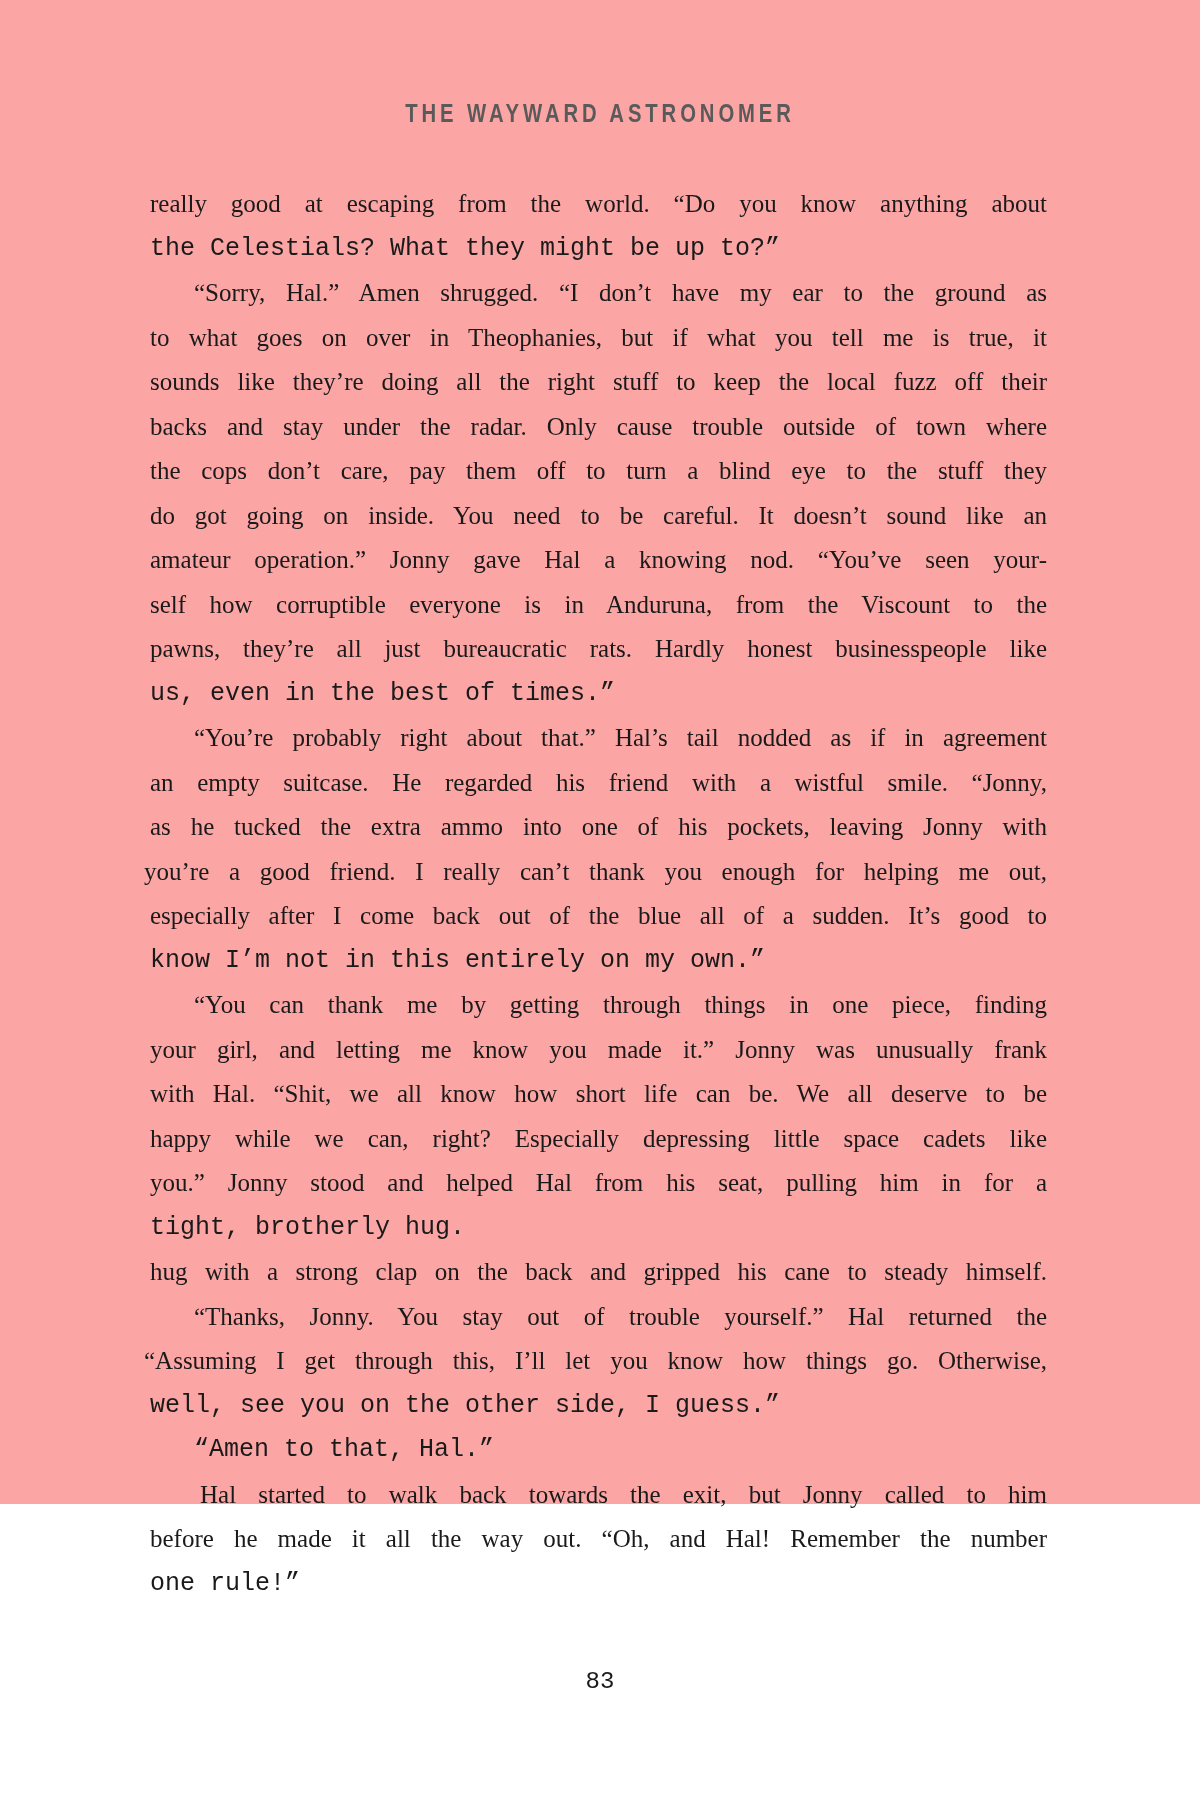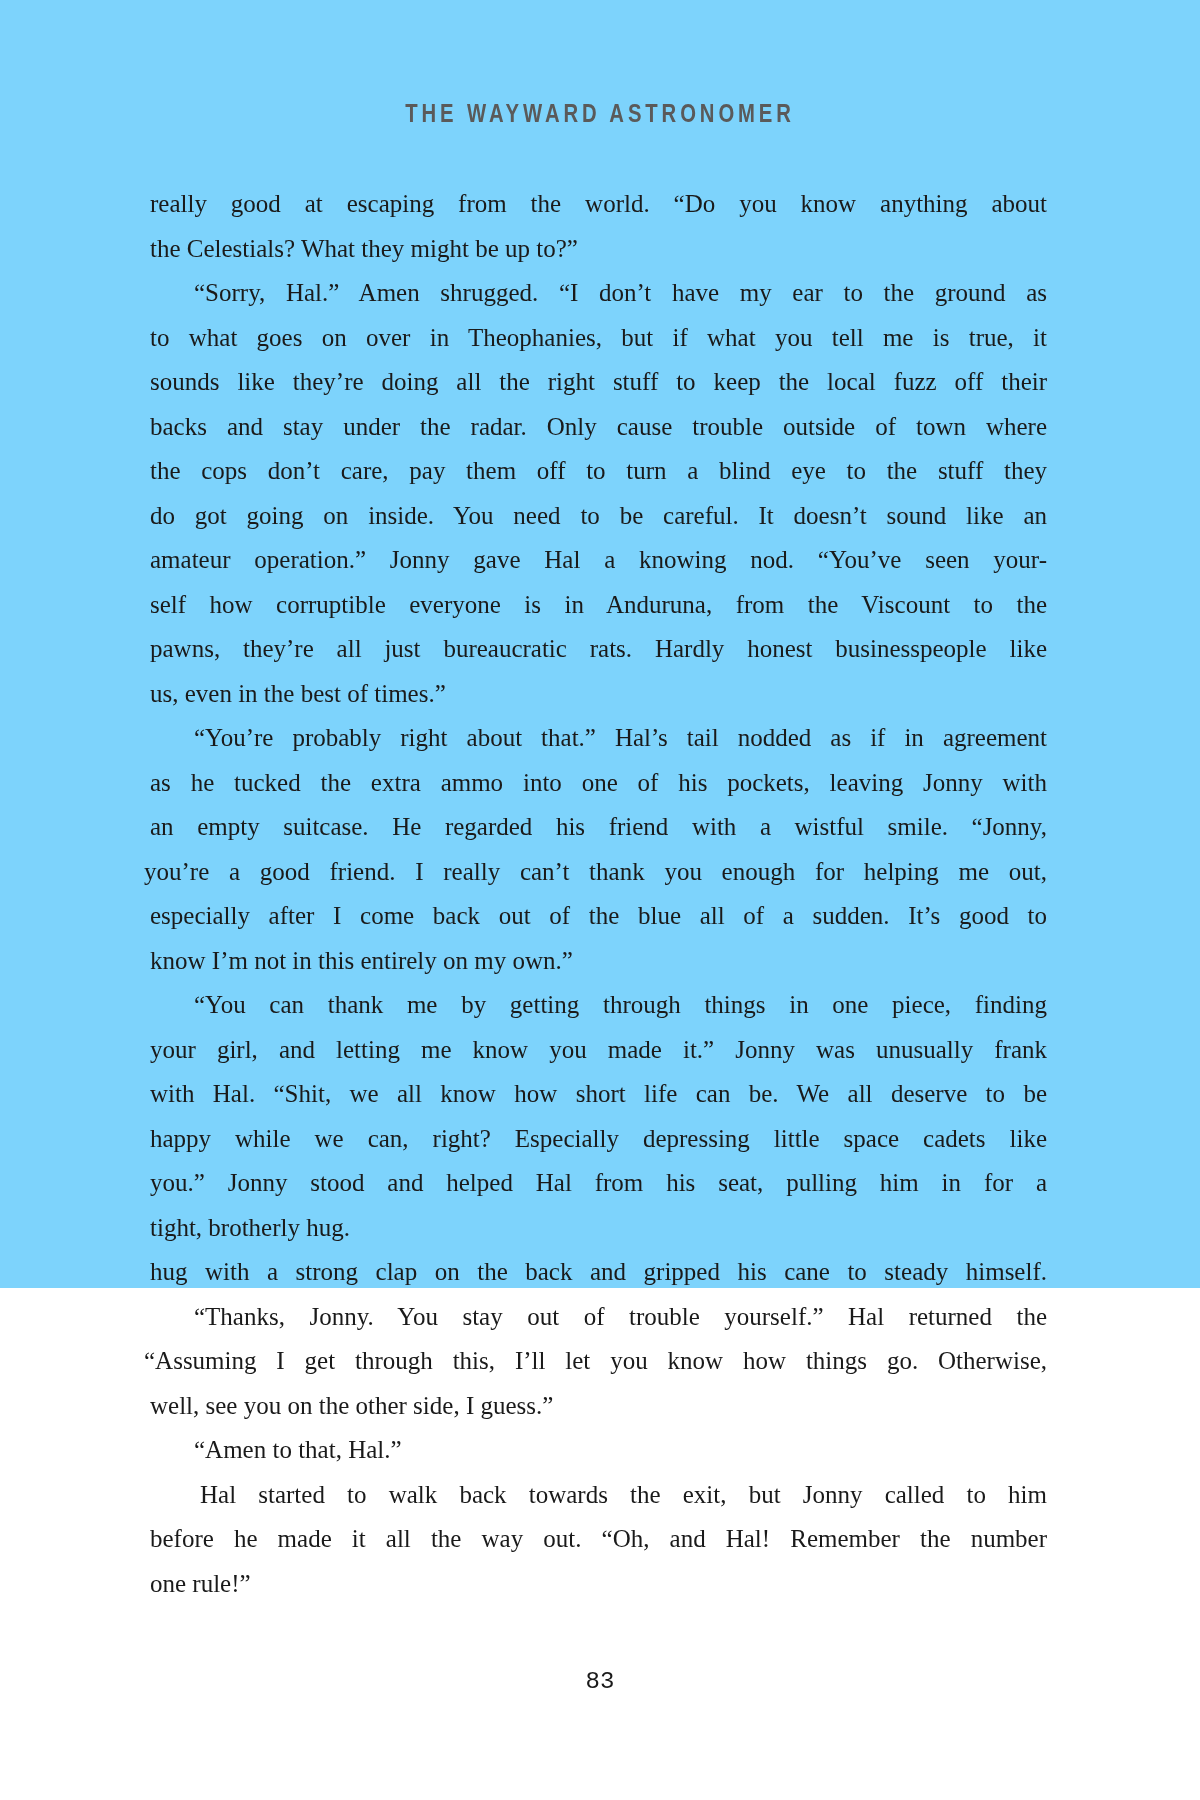--- a/index.html
+++ b/index.html
@@ -1,28 +1,28 @@
 <!DOCTYPE html>
 <html><head>
 <meta charset="utf-8">
 <style>
   html, body { margin: 0; padding: 0; background: #ffffff; }
   body { width: 1200px; height: 1800px; position: relative; overflow: hidden; }
-  .page { position: absolute; left: 0; top: 0; width: 1200px; height: 1288px; background: #7dd3fc; }
+  .page { position: absolute; left: 0; top: 0; width: 1200px; height: 1504px; background: #fca5a5; }
   .running-head {
     position: absolute; top: 98px; left: 0; width: 1200px; text-align: center;
     font-family: "Liberation Sans", sans-serif; font-weight: bold; font-size: 26px;
     letter-spacing: 5px; color: #5a5a5a; transform: scaleX(0.78); transform-origin: 600px 0;
   }
   .body-text {
     position: absolute; top: 182px; left: 150px; width: 897px;
     font-family: "Liberation Serif", serif; font-size: 25px; line-height: 44.5px; color: #1a1a1a;
   }
   .line { white-space: nowrap; text-align: justify; text-align-last: justify; height: 44.5px; }
-  .line.last { text-align-last: left; }
+  .line.last { text-align-last: left; font-family: Liberation Mono, monospace; }
   .line.indent { padding-left: 44px; }
   .line.indent2 { padding-left: 50px; }
   .line.hang { margin-left: -6px; }
   .folio {
     position: absolute; top: 1668px; left: 0; width: 1200px; text-align: center;
     font-family: Liberation Mono, monospace; font-size: 24px; color: #1a1a1a;
   }
 </style>
 </head>
 <body>
@@ -37,22 +37,22 @@
     <div class="line">to what goes on over in Theophanies, but if what you tell me is true, it</div>
     <div class="line">sounds like they’re doing all the right stuff to keep the local fuzz off their</div>
     <div class="line">backs and stay under the radar. Only cause trouble outside of town where</div>
     <div class="line">the cops don’t care, pay them off to turn a blind eye to the stuff they</div>
     <div class="line">do got going on inside. You need to be careful. It doesn’t sound like an</div>
     <div class="line">amateur operation.” Jonny gave Hal a knowing nod. “You’ve seen your-</div>
     <div class="line">self how corruptible everyone is in Anduruna, from the Viscount to the</div>
     <div class="line">pawns, they’re all just bureaucratic rats. Hardly honest businesspeople like</div>
     <div class="line last">us, even in the best of times.”</div>
     <div class="line indent">“You’re probably right about that.” Hal’s tail nodded as if in agreement</div>
+    <div class="line">an empty suitcase. He regarded his friend with a wistful smile. “Jonny,</div>
     <div class="line">as he tucked the extra ammo into one of his pockets, leaving Jonny with</div>
-    <div class="line">an empty suitcase. He regarded his friend with a wistful smile. “Jonny,</div>
     <div class="line hang">you’re a good friend. I really can’t thank you enough for helping me out,</div>
     <div class="line">especially after I come back out of the blue all of a sudden. It’s good to</div>
     <div class="line last">know I’m not in this entirely on my own.”</div>
     <div class="line indent">“You can thank me by getting through things in one piece, finding</div>
     <div class="line">your girl, and letting me know you made it.” Jonny was unusually frank</div>
     <div class="line">with Hal. “Shit, we all know how short life can be. We all deserve to be</div>
     <div class="line">happy while we can, right? Especially depressing little space cadets like</div>
     <div class="line">you.” Jonny stood and helped Hal from his seat, pulling him in for a</div>
     <div class="line last">tight, brotherly hug.</div>
     <div class="line">hug with a strong clap on the back and gripped his cane to steady himself.</div>

